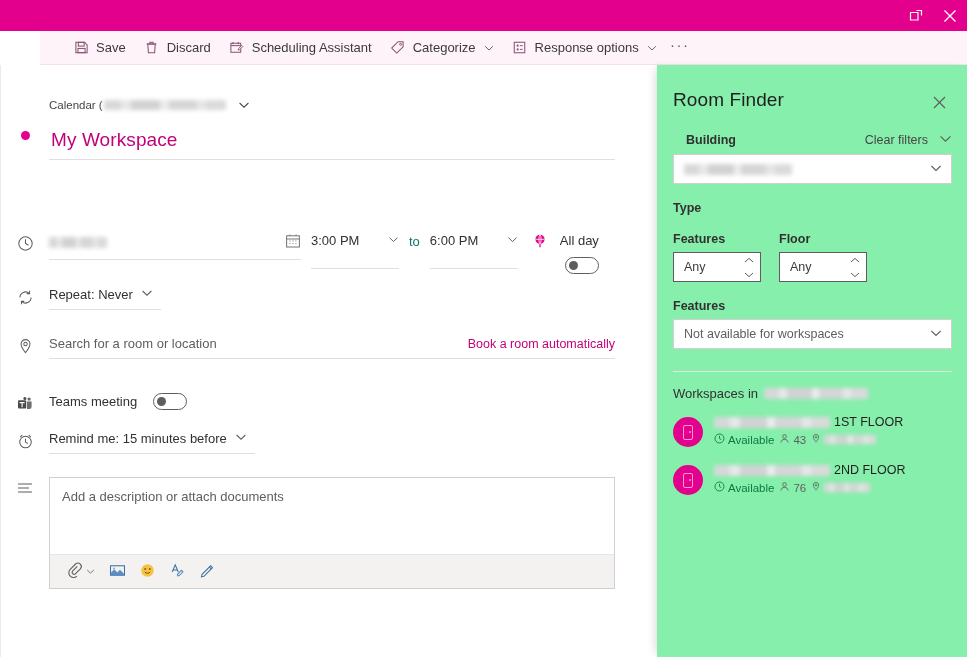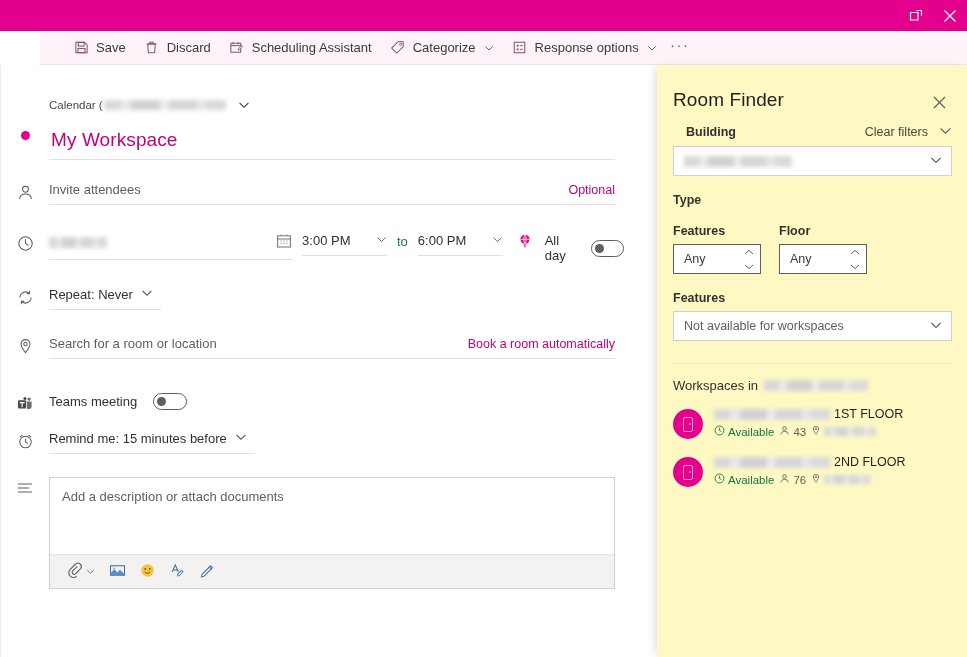--- a/index.html
+++ b/index.html
@@ -95,25 +95,25 @@
 
   
   .dtrow{left:0;top:168px;width:614px;}
   .dt-inner{display:flex;align-items:flex-start;}
   .datefield{
     width:252px;display:flex;align-items:center;justify-content:space-between;
     padding-bottom:7px;cursor:pointer;
   }
   .timefield{
     width:88px;display:flex;align-items:center;justify-content:space-between;
-    padding-bottom:7px;margin-left:10px;cursor:pointer;font-size:13px;color:#323130;
+    padding-bottom:20px;margin-left:10px;cursor:pointer;font-size:13px;color:#323130;
   }
   .to-lbl{margin:0 0 0 10px;color:#0f766e;font-size:13px;line-height:18px;}
   .tz-icon{margin-left:14px;display:flex;align-items:center;}
-  .allday{display:flex;align-items:center;gap:9px;margin-left:12px;}
+  .allday{display:flex;align-items:flex-end;gap:9px;margin-left:12px;flex-direction:column;}
   .allday span{font-size:13px;color:#323130;}
   .toggle{
     width:34px;height:17px;border-radius:9px;border:1px solid #605e5c;
     background:#fff;position:relative;cursor:pointer;box-sizing:border-box;
   }
   .toggle i{
     position:absolute;left:3px;top:3px;width:9px;height:9px;border-radius:50%;
     background:#605e5c;display:block;
   }
 
@@ -146,28 +146,28 @@
   .desc-bar{
     height:34px;background:#f3f2f1;border-top:1px solid #e6e4e2;
     display:flex;align-items:center;gap:2px;padding-left:11px;box-sizing:border-box;
   }
   .fbtn{width:28px;height:28px;display:flex;align-items:center;justify-content:center;cursor:pointer;border-radius:2px;}
   .fbtn-attach{width:40px;gap:3px;}
 
   
   .panel{
     position:absolute;left:656px;top:0;width:311px;height:592px;
-    background:#fef9c3;box-sizing:border-box;
+    background:#86efac;box-sizing:border-box;
     box-shadow:-5px 0 9px -4px rgba(0,0,0,.17);
     padding:0 16px;
   }
   .panel-head{display:flex;align-items:flex-start;justify-content:space-between;padding-top:24px;}
   .panel-title{font-size:19px;color:#201f1e;font-weight:400;letter-spacing:.1px;}
   .close-x{width:26px;height:26px;display:flex;align-items:center;justify-content:center;cursor:pointer;color:#605e5c;}
-  .lbl-row{display:flex;align-items:center;justify-content:space-between;margin-top:9px;padding-left:13px;}
+  .lbl-row{display:flex;align-items:center;justify-content:space-between;margin-top:17px;padding-left:13px;}
   .flabel{font-size:12.5px;font-weight:bold;color:#323130;}
   .clear-wrap{display:flex;align-items:center;gap:11px;cursor:pointer;}
   .clear-filters{font-size:12.5px;color:#484644;}
   .sel{
     margin-top:6px;height:30px;border:1px solid #d2d0ce;background:#fff;
     display:flex;align-items:center;justify-content:space-between;
     padding:0 9px 0 10px;box-sizing:border-box;cursor:pointer;font-size:12.5px;color:#3b3a39;
   }
   .small-label{font-size:12.5px;font-weight:bold;color:#323130;margin-top:17px;display:block;}
   .two-col{display:flex;gap:18px;}
@@ -306,34 +306,20 @@
 
       <div class="row titlerow">
         <span class="gutter">
             <span class="dot"></span>
           </span>
         <div class="fieldwrap underline">
           <div class="evt-title">My Workspace</div>
         </div>
       </div>
 
-      <div class="row attrow">
-        <span class="gutter">
-          <svg width="17" height="17" viewBox="0 0 18 18">
-            <circle cx="9" cy="5.6" r="3.1" fill="none" stroke="#605e5c" stroke-width="1.1"></circle>
-            <path d="M2.9 15.8c0-3.4 2.7-5.3 6.1-5.3s6.1 1.9 6.1 5.3" fill="none" stroke="#605e5c" stroke-width="1.1"></path>
-          </svg>
-        </span>
-        <div class="fieldwrap underline">
-          <div class="att-inner">
-            <span class="ph">Invite attendees</span>
-            <span class="optional">Optional</span>
-          </div>
-        </div>
-      </div>
 
       <div class="row dtrow">
         <span class="gutter">
           <svg width="17" height="17" viewBox="0 0 18 18">
             <circle cx="9" cy="9" r="7.1" fill="none" stroke="#605e5c" stroke-width="1.1"></circle>
             <path d="M9 4.6V9l3.1 1.9" fill="none" stroke="#605e5c" stroke-width="1.1"></path>
           </svg>
         </span>
         <div class="fieldwrap">
           <div class="dt-inner">

